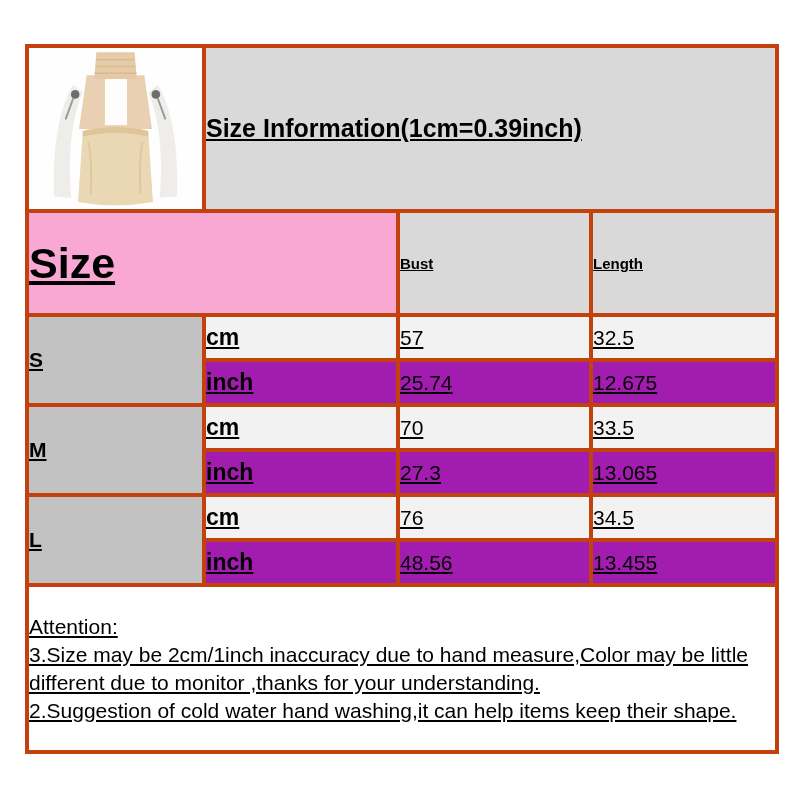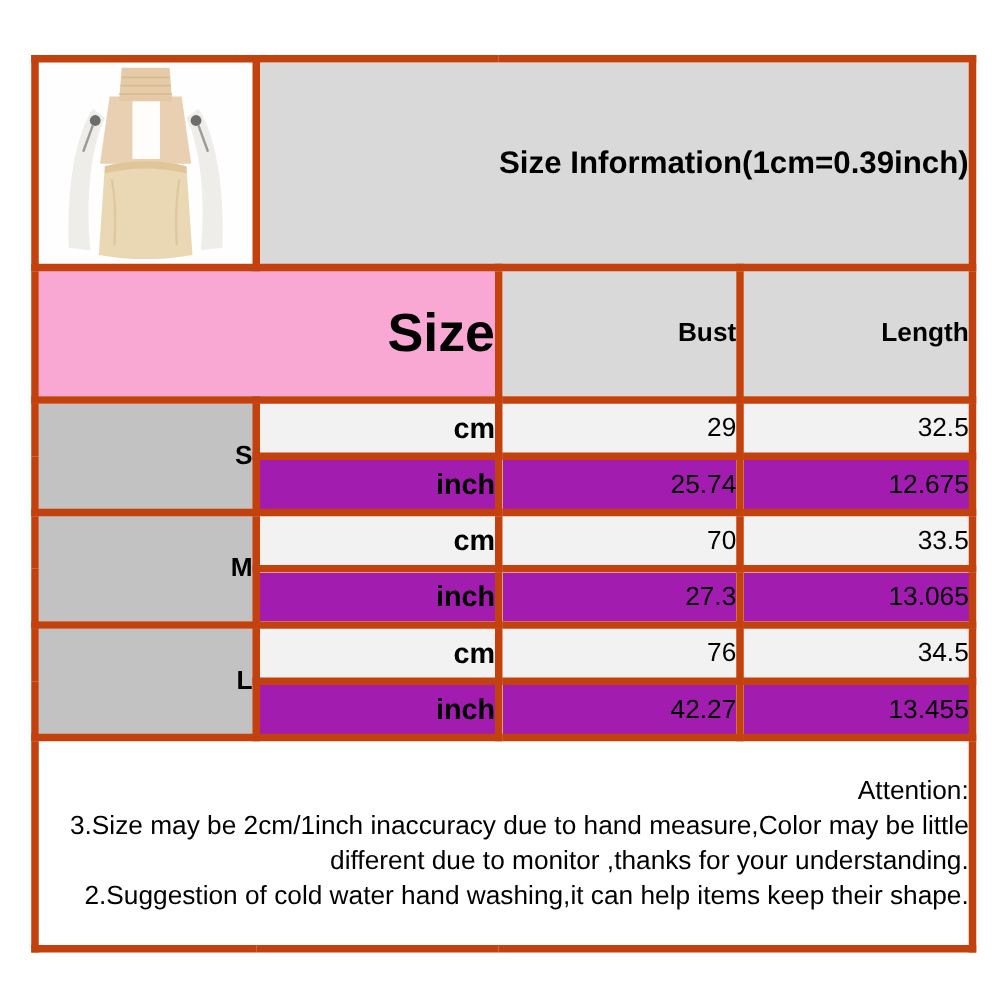--- a/index.html
+++ b/index.html
@@ -20,25 +20,26 @@
     top: 44px;
     width: 750px;
   }
   table.size-chart {
     border-collapse: collapse;
     table-layout: fixed;
     width: 750px;
     border: 3px solid #0d0d0d;
   }
   table.size-chart td {
-    border: 6px solid #c2410c;
-    text-align: right;
+    border: 4px solid #c2410c;
+    text-align: left;
     vertical-align: middle;
     padding: 0;
     overflow: hidden;
+    text-decoration: underline;
   }
   td.image-cell {
     background: #ffffff;
     height: 161px;
     padding: 2px;
   }
   td.image-cell svg { display: block; margin: 0 auto; }
   td.title-cell {
     background: #d9d9d9;
     font-weight: bold;
@@ -47,21 +48,21 @@
   }
   td.size-head-cell {
     background: #f9a8d4;
     font-weight: bold;
     font-size: 43px;
     height: 100px;
   }
   td.col-head-cell {
     background: #d9d9d9;
     font-weight: bold;
-    font-size: 21px;
+    font-size: 15px;
   }
   td.size-label-cell {
     background: #c2c2c2;
     font-weight: bold;
     font-size: 21px;
   }
   tr.data-row { height: 45px; }
   td.unit-cell {
     font-weight: bold;
     font-size: 23px;
@@ -132,21 +133,21 @@
 
     <tr>
       <td class="size-head-cell" colspan="2">Size</td>
       <td class="col-head-cell">Bust</td>
       <td class="col-head-cell">Length</td>
     </tr>
 
     <tr class="data-row">
       <td class="size-label-cell" rowspan="2">S</td>
       <td class="unit-cell cm-bg">cm</td>
-      <td class="value-cell cm-bg">29</td>
+      <td class="value-cell cm-bg">57</td>
       <td class="value-cell cm-bg">32.5</td>
     </tr>
     <tr class="data-row">
       <td class="unit-cell inch-bg">inch</td>
       <td class="value-cell inch-bg">25.74</td>
       <td class="value-cell inch-bg">12.675</td>
     </tr>
 
     <tr class="data-row">
       <td class="size-label-cell" rowspan="2">M</td>
@@ -161,21 +162,21 @@
     </tr>
 
     <tr class="data-row">
       <td class="size-label-cell" rowspan="2">L</td>
       <td class="unit-cell cm-bg">cm</td>
       <td class="value-cell cm-bg">76</td>
       <td class="value-cell cm-bg">34.5</td>
     </tr>
     <tr class="data-row">
       <td class="unit-cell inch-bg">inch</td>
-      <td class="value-cell inch-bg">42.27</td>
+      <td class="value-cell inch-bg">48.56</td>
       <td class="value-cell inch-bg">13.455</td>
     </tr>
 
     <tr>
       <td class="attention-cell" colspan="4">
         <p>Attention:</p>
         <p>3.Size may be 2cm/1inch inaccuracy due to hand measure,Color may be little different due to monitor ,thanks for your understanding.</p>
         <p>2.Suggestion of cold water hand washing,it can help items keep their shape.</p>
       </td>
     </tr>

